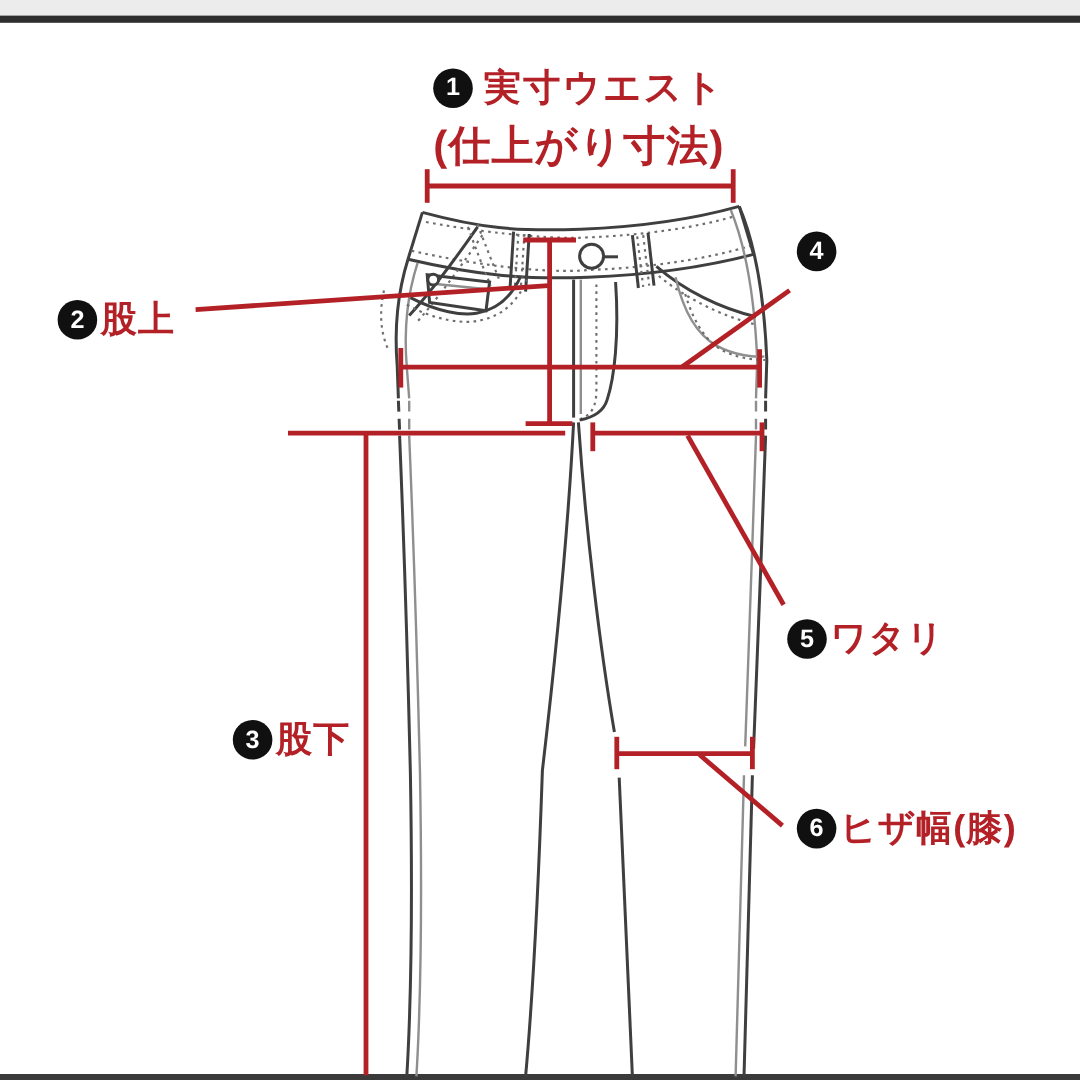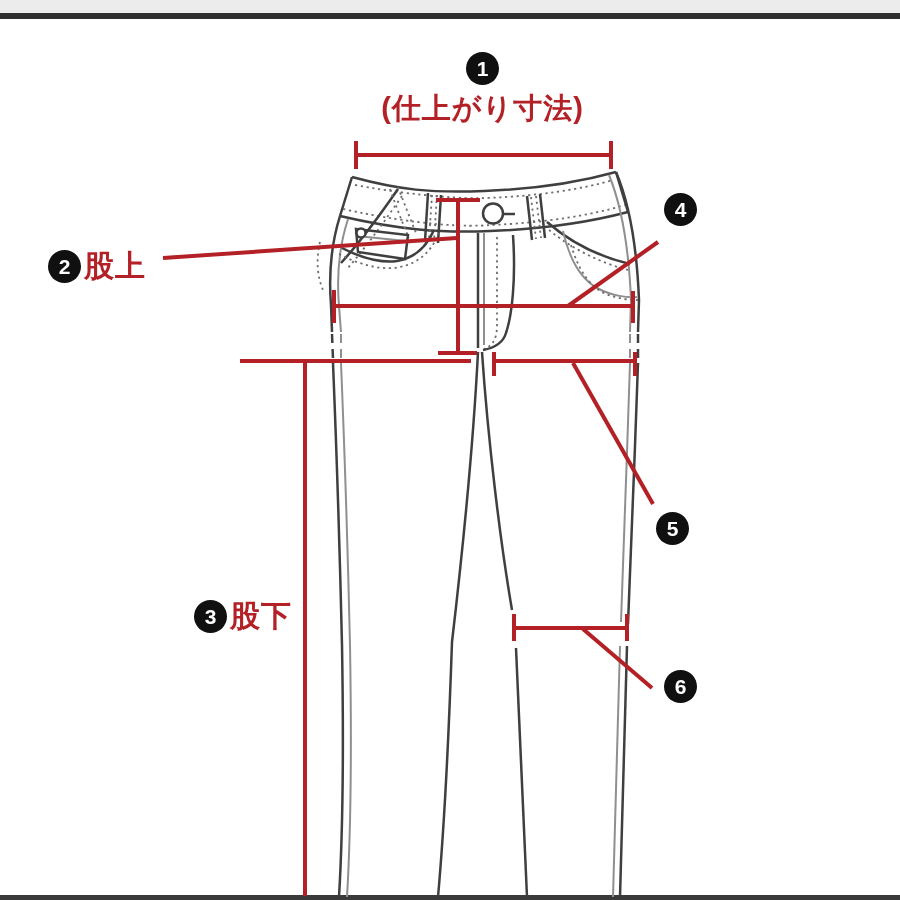--- a/index.html
+++ b/index.html
@@ -25,21 +25,21 @@
   .btn{stroke:var(--ink);stroke-width:2.5;fill:#fff;}
   .label{position:absolute;display:flex;align-items:center;gap:3px;color:var(--accent);
          font-weight:bold;font-size:30px;white-space:nowrap;letter-spacing:1px;}
   .num{display:inline-flex;align-items:center;justify-content:center;
        width:33px;height:33px;border-radius:50%;background:#101010;color:#fff;
        font-size:21px;font-weight:bold;letter-spacing:0;flex:0 0 auto;}
   .title-block{position:absolute;left:340px;top:52px;width:285px;text-align:center;
                color:var(--accent);font-weight:bold;}
   .title-line1{display:flex;align-items:center;justify-content:center;gap:9px;
                font-size:31px;letter-spacing:2px;}
-  .title-line2{font-size:29px;letter-spacing:1px;margin-top:4px;}
+  .title-line2{font-size:35px;letter-spacing:1px;margin-top:4px;}
 </style>
 </head>
 <body>
 
 <div class="stage">
 
   <div class="top-strip" style="background: rgb(236, 236, 236);"></div>
   <div class="top-border" style="background: rgb(46, 46, 46);"></div>
   <div class="bottom-strip" style="background: rgb(58, 58, 58);"></div>
 
@@ -159,39 +159,42 @@
       <path class="red" d="M514 614 V641"></path>
       <path class="red" d="M627 614 V641"></path>
       <path class="red" d="M514 628 H627"></path>
       <path class="red" d="M583 629 L652 688"></path>
     </g>
   </svg>
 
   <div class="title-block">
     <div class="title-line1">
       <span class="num">1</span>
+      <span>実寸ウエスト</span>
     </div>
     <div class="title-line2">(仕上がり寸法)</div>
   </div>
 
   <div class="label" style="left:48px;top:246px;">
     <span class="num">2</span>
     <span>股上</span>
   </div>
 
   <div class="label" style="left:194px;top:596px;">
     <span class="num">3</span>
     <span>股下</span>
   </div>
 
   <div class="label" style="left:664px;top:193px;">
     <span class="num">4</span>
   </div>
 
   <div class="label" style="left:656px;top:512px;">
     <span class="num">5</span>
+    <span>ワタリ</span>
   </div>
 
   <div class="label" style="left:664px;top:670px;">
     <span class="num">6</span>
+    <span>ヒザ幅(膝)</span>
   </div>
 
 </div>
 
 </body></html>

